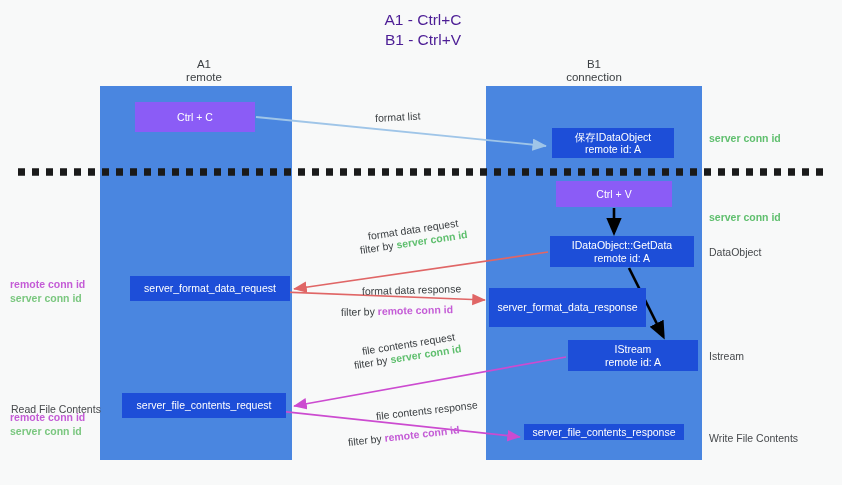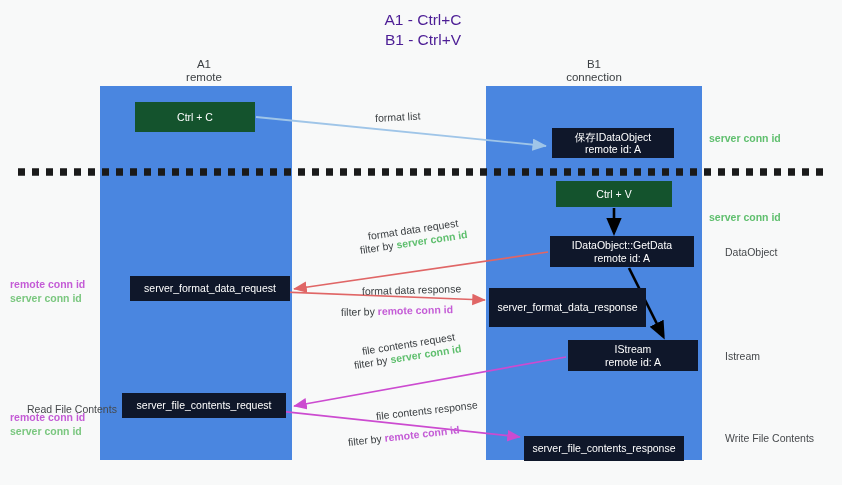--- a/index.html
+++ b/index.html
@@ -26,39 +26,39 @@
 
   
   .title{position:absolute;left:2px;top:10px;width:842px;text-align:center;
          font-size:15.5px;line-height:20px;color:#4c1d95;}
   .title span{display:block;}
 
   
   .box{position:absolute;box-sizing:border-box;display:flex;flex-direction:column;
        align-items:center;justify-content:center;color:#ffffff;font-size:10.5px;
        line-height:12.5px;text-align:center;}
-  .box.green{background:#14532d;}
+  .box.green{background:#8b5cf6;}
   .box.orange{background:#fbb košice;}
-  .box.orange{background:#0f172a;}
+  .box.orange{background:#1d4ed8;}
   .box .ln{display:block;white-space:nowrap;}
 
   #box-ctrlc{left:135px;top:102px;width:120px;height:30px;}
   #box-save-idataobject{left:552px;top:128px;width:122px;height:30px;}
   #box-ctrlv{left:556px;top:181px;width:116px;height:26px;}
   #box-getdata{left:550px;top:236px;width:144px;height:31px;}
   #box-fmt-req{left:130px;top:276px;width:160px;height:25px;}
   #box-fmt-resp{left:489px;top:288px;width:157px;height:39px;}
   #box-istream{left:568px;top:340px;width:130px;height:31px;}
   #box-file-req{left:122px;top:393px;width:164px;height:25px;}
-  #box-file-resp{left:524px;top:424px;width:160px;height:25px;margin-top:12px;}
+  #box-file-resp{left:524px;top:424px;width:160px;height:16px;}
 
   
   .lbl{position:absolute;font-size:10.5px;line-height:13px;white-space:nowrap;}
   .lbl.green{color:#5fbf6e;font-weight:bold;}
-  .lbl.mid{color:#46494c;margin-left:16px;}
+  .lbl.mid{color:#46494c;}
 
   .stack{position:absolute;font-size:10.5px;line-height:13.5px;white-space:nowrap;}
   .stack .g{color:#7ac77f;font-weight:bold;display:block;}
   .stack .p{color:#c45cd6;font-weight:bold;display:block;}
 
   
   .cap{position:absolute;font-size:10.5px;line-height:14px;white-space:nowrap;color:#3c4043;}
   .cap .g{color:#5fbf6e;font-weight:bold;}
   .cap .p{color:#c45cd6;font-weight:bold;}
 

